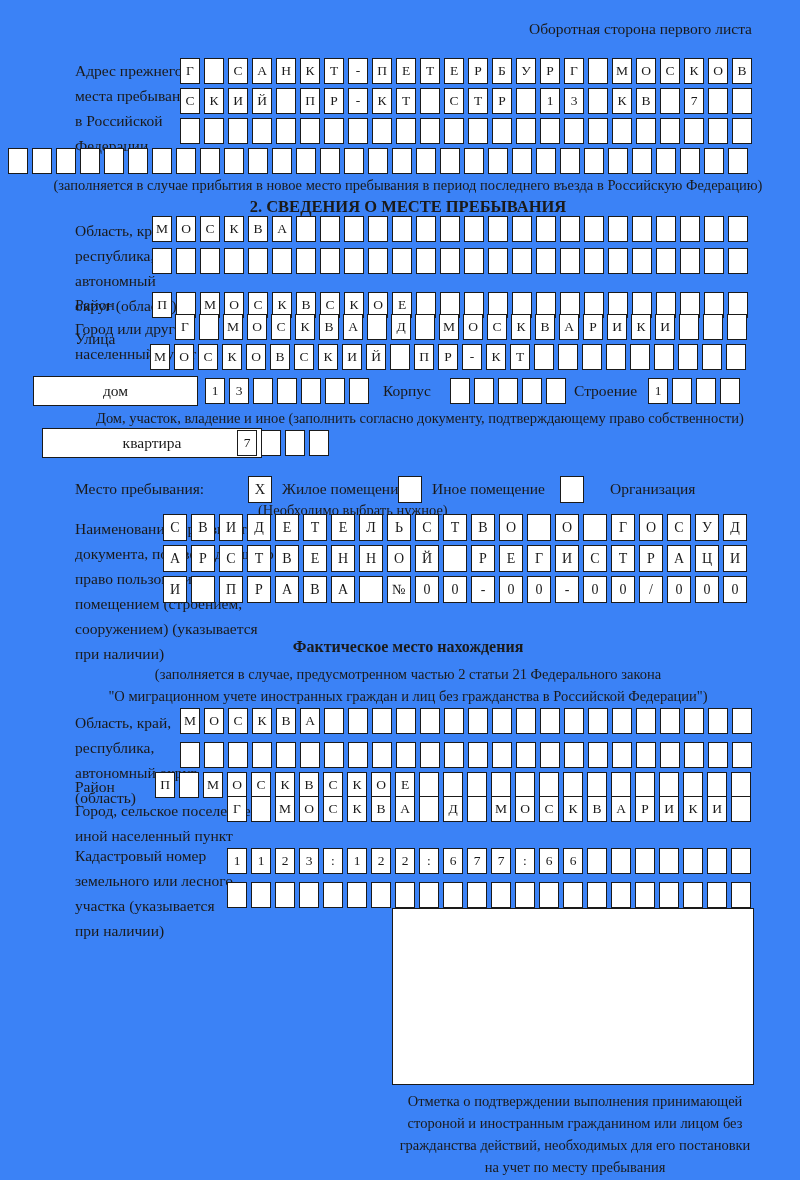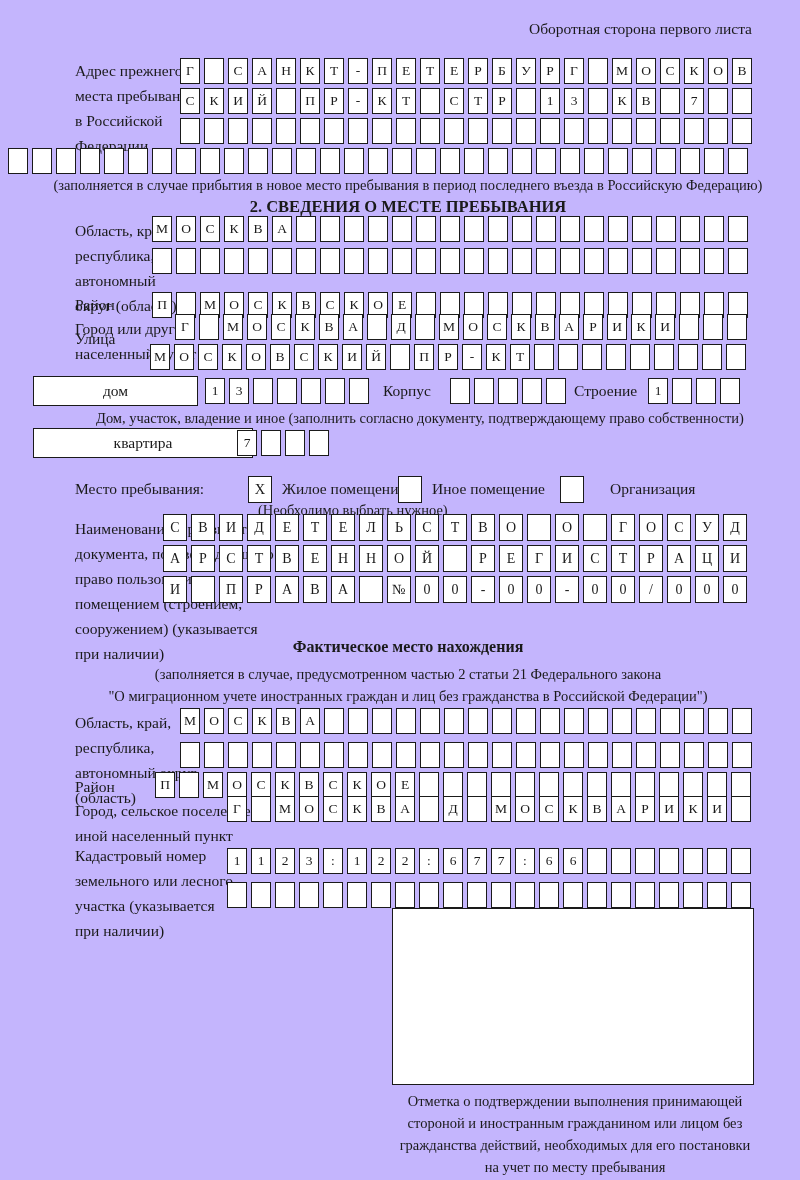--- a/index.html
+++ b/index.html
@@ -1,17 +1,17 @@
 <!DOCTYPE html>
 <html><head>
 <meta charset="utf-8">
 <style>
   html,body{margin:0;padding:0;background:#fff;}
   .page{
-    position:relative;width:800px;height:1180px;background:#c4b5fd;
+    position:relative;width:800px;height:1180px;background:#3b82f6;
     font-family:"Liberation Serif","DejaVu Serif",serif;color:#1a1a1a;
     overflow:hidden;
   }
   .abs{position:absolute;}
   .lbl{font-size:15.5px;line-height:1.2;white-space:nowrap;}
   .lines div{font-size:15.5px;line-height:25px;white-space:nowrap;}
   .cap{font-size:14.5px;white-space:nowrap;}
   .center{left:0;width:800px;text-align:center;padding-left:8px;}
   .bold{font-weight:bold;}
   .title{font-size:16.5px;font-weight:bold;}
@@ -331,21 +331,21 @@
     </div>
   <div class="abs lbl" style="left:574px;top:382px;">Строение</div>
   <div class="abs cells" style="left:648px;top:378px;">
       <span class="cell">1</span>
       <span class="cell"></span>
       <span class="cell"></span>
       <span class="cell"></span>
     </div>
   <div class="abs cap" style="left:72px;top:410px;margin-left:24px;">Дом, участок, владение и иное (заполнить согласно документу, подтверждающему право собственности)</div>
 
-  <div class="abs wbox" style="left:33px;top:428px;width:220px;">квартира</div>
+  <div class="abs wbox" style="left:42px;top:428px;width:220px;">квартира</div>
   <div class="abs cells" style="left:237px;top:430px;">
       <span class="cell">7</span>
       <span class="cell"></span>
       <span class="cell"></span>
       <span class="cell"></span>
     </div>
 
   <div class="abs lbl" style="left:75px;top:480px;">Место пребывания:</div>
   <div class="abs cb" style="left:248px;top:476px;">X</div>
   <div class="abs lbl" style="left:282px;top:480px;">Жилое помещение</div>

